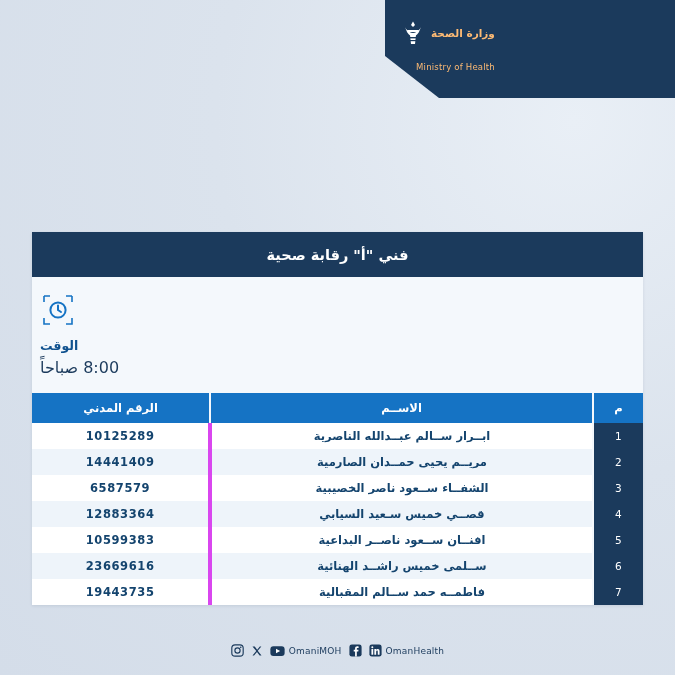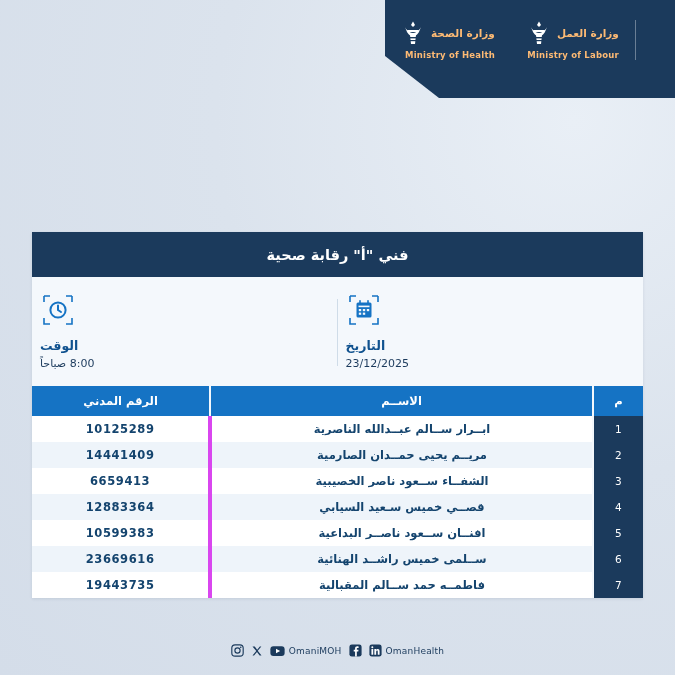--- a/index.html
+++ b/index.html
@@ -53,25 +53,24 @@
   }
   .logo-ar {
     font-size: 10.5px;
     letter-spacing: 0.2px;
     white-space: nowrap;
     font-weight: bold;
   }
   .khanjar svg { display: block; }
   .logo-en {
     font-size: 8.5px;
-    margin-top: 4px;
+    margin-top: 16px;
     letter-spacing: 0.2px;
     white-space: nowrap;
     direction: ltr;
-    font-weight: bold;
   }
 
   
   .card {
     position: absolute;
     top: 232px;
     left: 32px;
     width: 611px;
     background: #f4f8fc;
     box-shadow: 0 1px 3px rgba(20,40,70,0.10);
@@ -110,21 +109,21 @@
   }
   .info-icon { margin-bottom: 7px; }
   .info-label {
     color: #10528f;
     font-weight: bold;
     font-size: 12.5px;
     margin-bottom: 4px;
   }
   .info-value {
     color: #1b3a5c;
-    font-size: 11px;
+    font-size: 16px;
     line-height: 1.35;
     max-width: 160px;
   }
 
   
   table { width: 100%; border-collapse: collapse; }
   thead th {
     background: #1573c4;
     color: #ffffff;
     font-size: 11.5px;
@@ -196,65 +195,31 @@
             <path d="M6 10 L18 10 L17 12 L7 12 Z" fill="#ffffff"></path>
             <path d="M9 15 L15 15 L14 24 L10 24 Z" fill="#ffffff"></path>
             <rect x="8" y="17" width="8" height="1.4" fill="#1b3a5c"></rect>
             <rect x="8.4" y="20" width="7.2" height="1.2" fill="#1b3a5c"></rect>
           </svg>
         </span>
       </div>
       <div class="logo-en">Ministry of Health</div>
     </div>
 
-    <div class="logo">
-      <div class="logo-emblem">
-        <span class="logo-ar">وزارة العمل</span>
-        <span class="khanjar">
-          <svg width="24" height="26" viewBox="0 0 24 26" fill="none" aria-hidden="true">
-            <path d="M12 1.5 L14 5 L12 7 L10 5 Z" fill="#ffffff"></path>
-            <path d="M4 7 C4 7 7 13 12 13 C17 13 20 7 20 7 L19 9.5 C17.5 14 15 16 12 16 C9 16 6.5 14 5 9.5 Z" fill="#ffffff"></path>
-            <path d="M6 10 L18 10 L17 12 L7 12 Z" fill="#ffffff"></path>
-            <path d="M9 15 L15 15 L14 24 L10 24 Z" fill="#ffffff"></path>
-            <rect x="8" y="17" width="8" height="1.4" fill="#1b3a5c"></rect>
-            <rect x="8.4" y="20" width="7.2" height="1.2" fill="#1b3a5c"></rect>
-          </svg>
-        </span>
-      </div>
-      <div class="logo-en">Ministry of Labour</div>
-    </div>
 
   </div>
 </div>
 
 <div class="card">
 
   <div class="card-title">فني "أ" رقابة صحية</div>
 
   <div class="info-strip">
 
 
-    <div class="info-cell">
-      <span class="info-icon">
-        <svg width="36" height="34" viewBox="0 0 36 34" fill="none" aria-hidden="true">
-          <path d="M4 3 H10 M26 3 H32 M32 3 V9 M4 3 V9 M4 25 V31 H10 M32 25 V31 H26" stroke="#1573c4" stroke-width="1.6" fill="none"></path>
-          <rect x="10.5" y="9.5" width="15" height="15" rx="1.5" fill="#1573c4"></rect>
-          <rect x="12.5" y="12.6" width="11" height="1.6" fill="#f4f8fc"></rect>
-          <rect x="12.8" y="16" width="2.4" height="2.2" fill="#f4f8fc"></rect>
-          <rect x="16.8" y="16" width="2.4" height="2.2" fill="#f4f8fc"></rect>
-          <rect x="20.8" y="16" width="2.4" height="2.2" fill="#f4f8fc"></rect>
-          <rect x="12.8" y="19.6" width="2.4" height="2.2" fill="#f4f8fc"></rect>
-          <rect x="16.8" y="19.6" width="2.4" height="2.2" fill="#f4f8fc"></rect>
-          <rect x="13.2" y="7.2" width="1.6" height="4" fill="#1573c4"></rect>
-          <rect x="21.2" y="7.2" width="1.6" height="4" fill="#1573c4"></rect>
-        </svg>
-      </span>
-      <div class="info-label">التاريخ</div>
-      <div class="info-value">23/12/2025</div>
-    </div>
 
     <div class="info-cell">
       <span class="info-icon">
         <svg width="36" height="34" viewBox="0 0 36 34" fill="none" aria-hidden="true">
           <path d="M4 3 H10 M26 3 H32 M32 3 V9 M4 3 V9 M4 25 V31 H10 M32 25 V31 H26" stroke="#1573c4" stroke-width="1.6" fill="none"></path>
           <circle cx="18" cy="17" r="7.6" fill="none" stroke="#1573c4" stroke-width="2"></circle>
           <path d="M18 12.5 V17 L21 19" stroke="#1573c4" stroke-width="2" stroke-linecap="round" fill="none"></path>
         </svg>
       </span>
       <div class="info-label">الوقت</div>
@@ -278,21 +243,21 @@
         <td class="cell-id">10125289</td>
       </tr>
       <tr>
         <td class="cell-idx">2</td>
         <td class="cell-name">مريــم يحيى حمــدان الصارمية</td>
         <td class="cell-id">14441409</td>
       </tr>
       <tr>
         <td class="cell-idx">3</td>
         <td class="cell-name">الشفــاء ســعود ناصر الخصيبية</td>
-        <td class="cell-id">6659413</td>
+        <td class="cell-id">6587579</td>
       </tr>
       <tr>
         <td class="cell-idx">4</td>
         <td class="cell-name">قصــي خميس سـعيد السيابي</td>
         <td class="cell-id">12883364</td>
       </tr>
       <tr>
         <td class="cell-idx">5</td>
         <td class="cell-name">افنــان ســعود ناصــر البداعية</td>
         <td class="cell-id">10599383</td>

